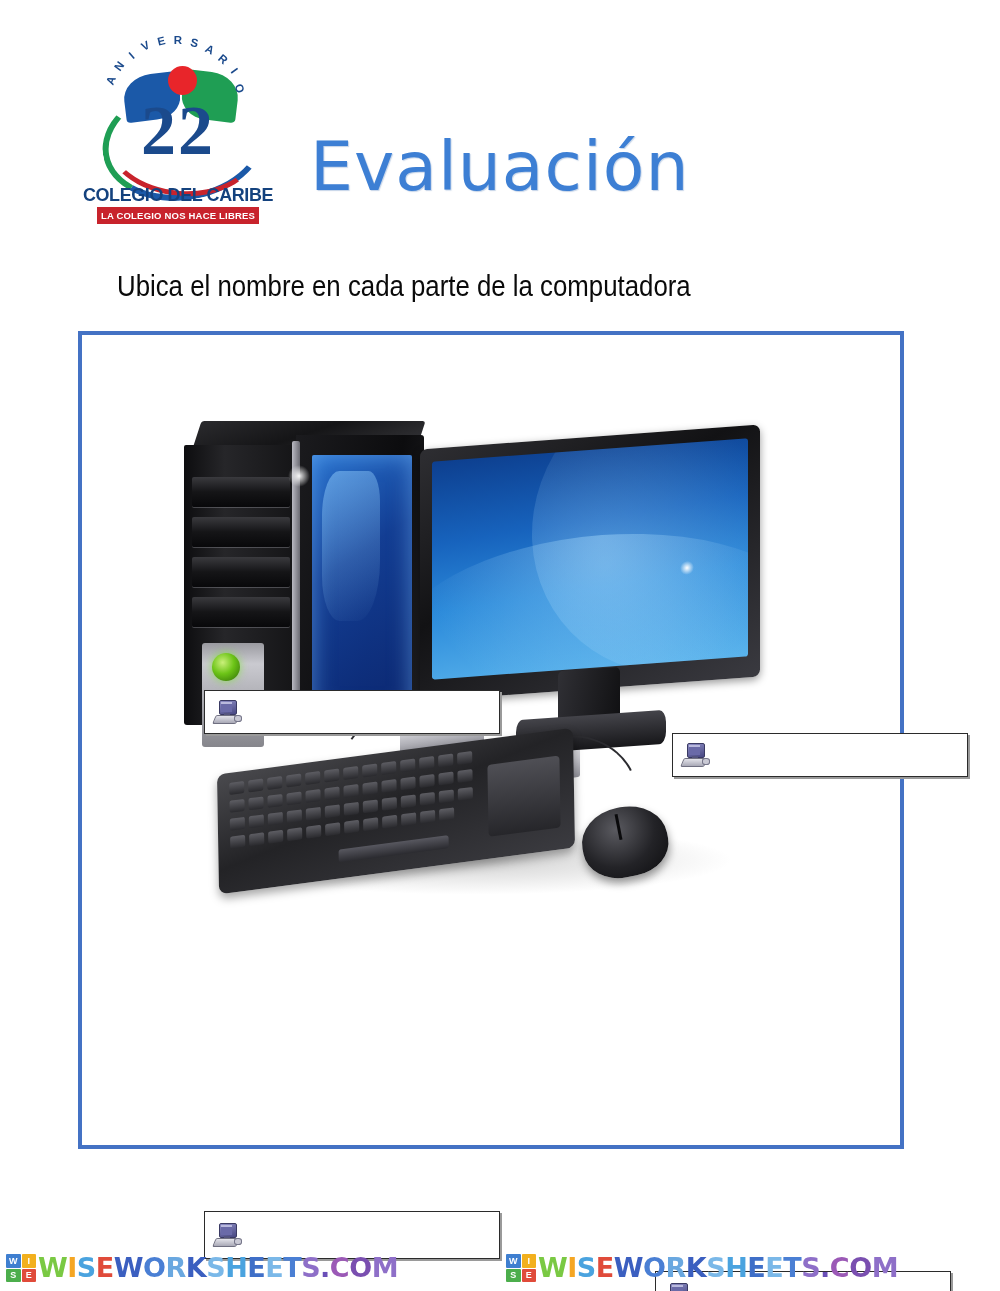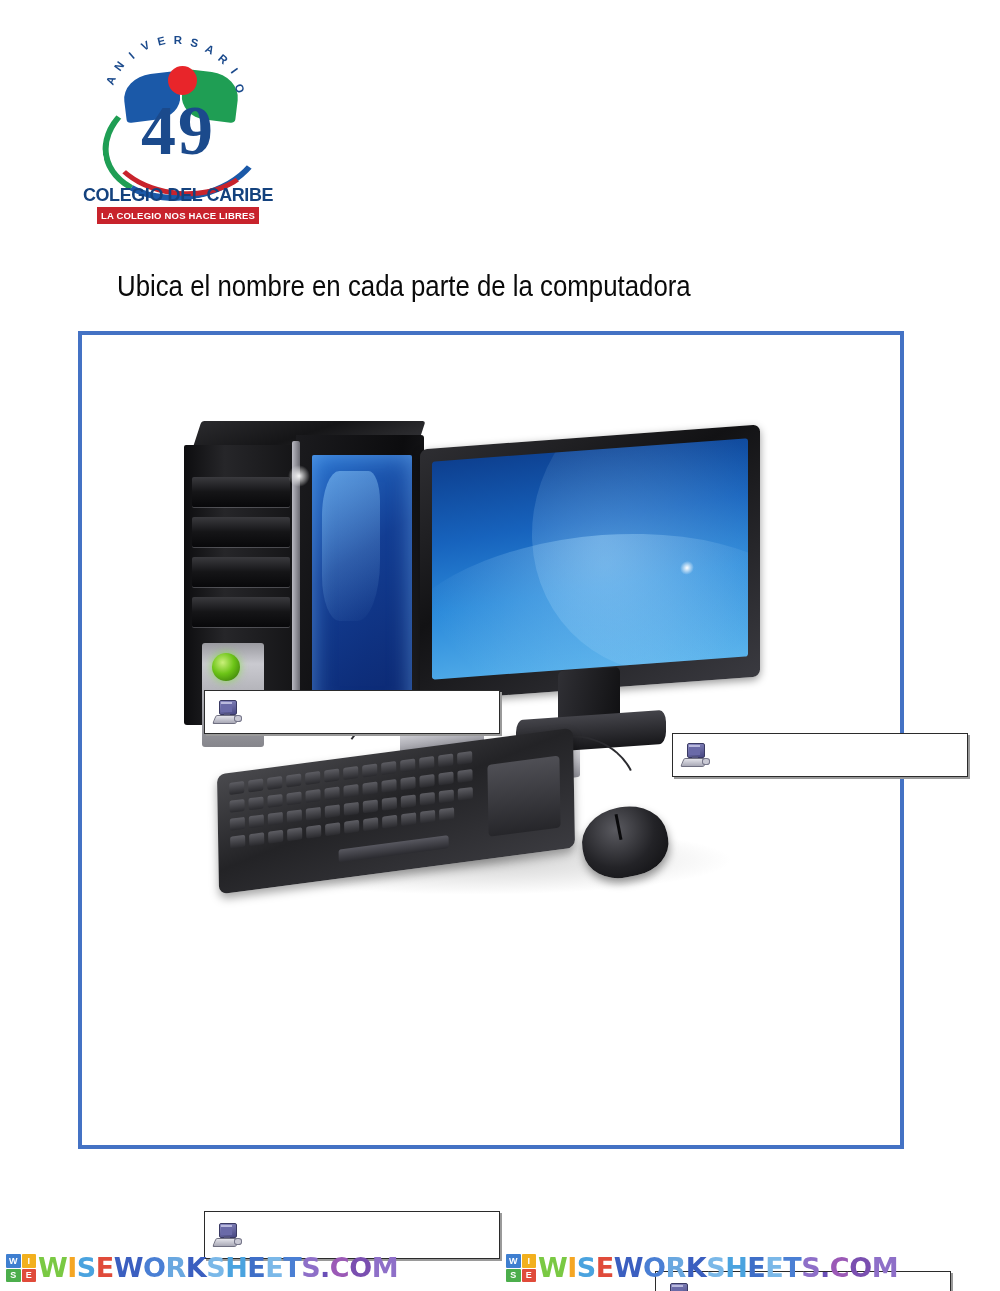--- a/index.html
+++ b/index.html
@@ -397,26 +397,27 @@
           <span style="left: 42.34px; top: 20.4684px; transform: translate(-50%, -50%) rotate(-40.8deg);">I</span>
           <span style="left: 57.2606px; top: 10.4044px; transform: translate(-50%, -50%) rotate(-27.2deg);">V</span>
           <span style="left: 74.1292px; top: 4.13096px; transform: translate(-50%, -50%) rotate(-13.6deg);">E</span>
           <span style="left: 92px; top: 2px; transform: translate(-50%, -50%) rotate(0deg);">R</span>
           <span style="left: 109.871px; top: 4.13096px; transform: translate(-50%, -50%) rotate(13.6deg);">S</span>
           <span style="left: 126.739px; top: 10.4044px; transform: translate(-50%, -50%) rotate(27.2deg);">A</span>
           <span style="left: 141.66px; top: 20.4684px; transform: translate(-50%, -50%) rotate(40.8deg);">R</span>
           <span style="left: 153.796px; top: 33.7587px; transform: translate(-50%, -50%) rotate(54.4deg);">I</span>
           <span style="left: 162.466px; top: 49.5299px; transform: translate(-50%, -50%) rotate(68deg);">O</span>
         </div>
-      <div class="num35">49</div>
+      <div class="num35">22</div>
     </div>
     <div class="school-name">COLEGIO DEL CARIBE</div>
     <div class="school-motto">LA COLEGIO NOS HACE LIBRES</div>
   </div>
 
+  <div class="page-title">Evaluación</div>
 </div>
 
 <div class="instruction">Ubica el nombre en cada parte de la computadora</div>
 
 <div class="worksheet-frame">
 
   <div class="illustration">
     <div class="desk-shadow"></div>
 
     <div class="tower">

